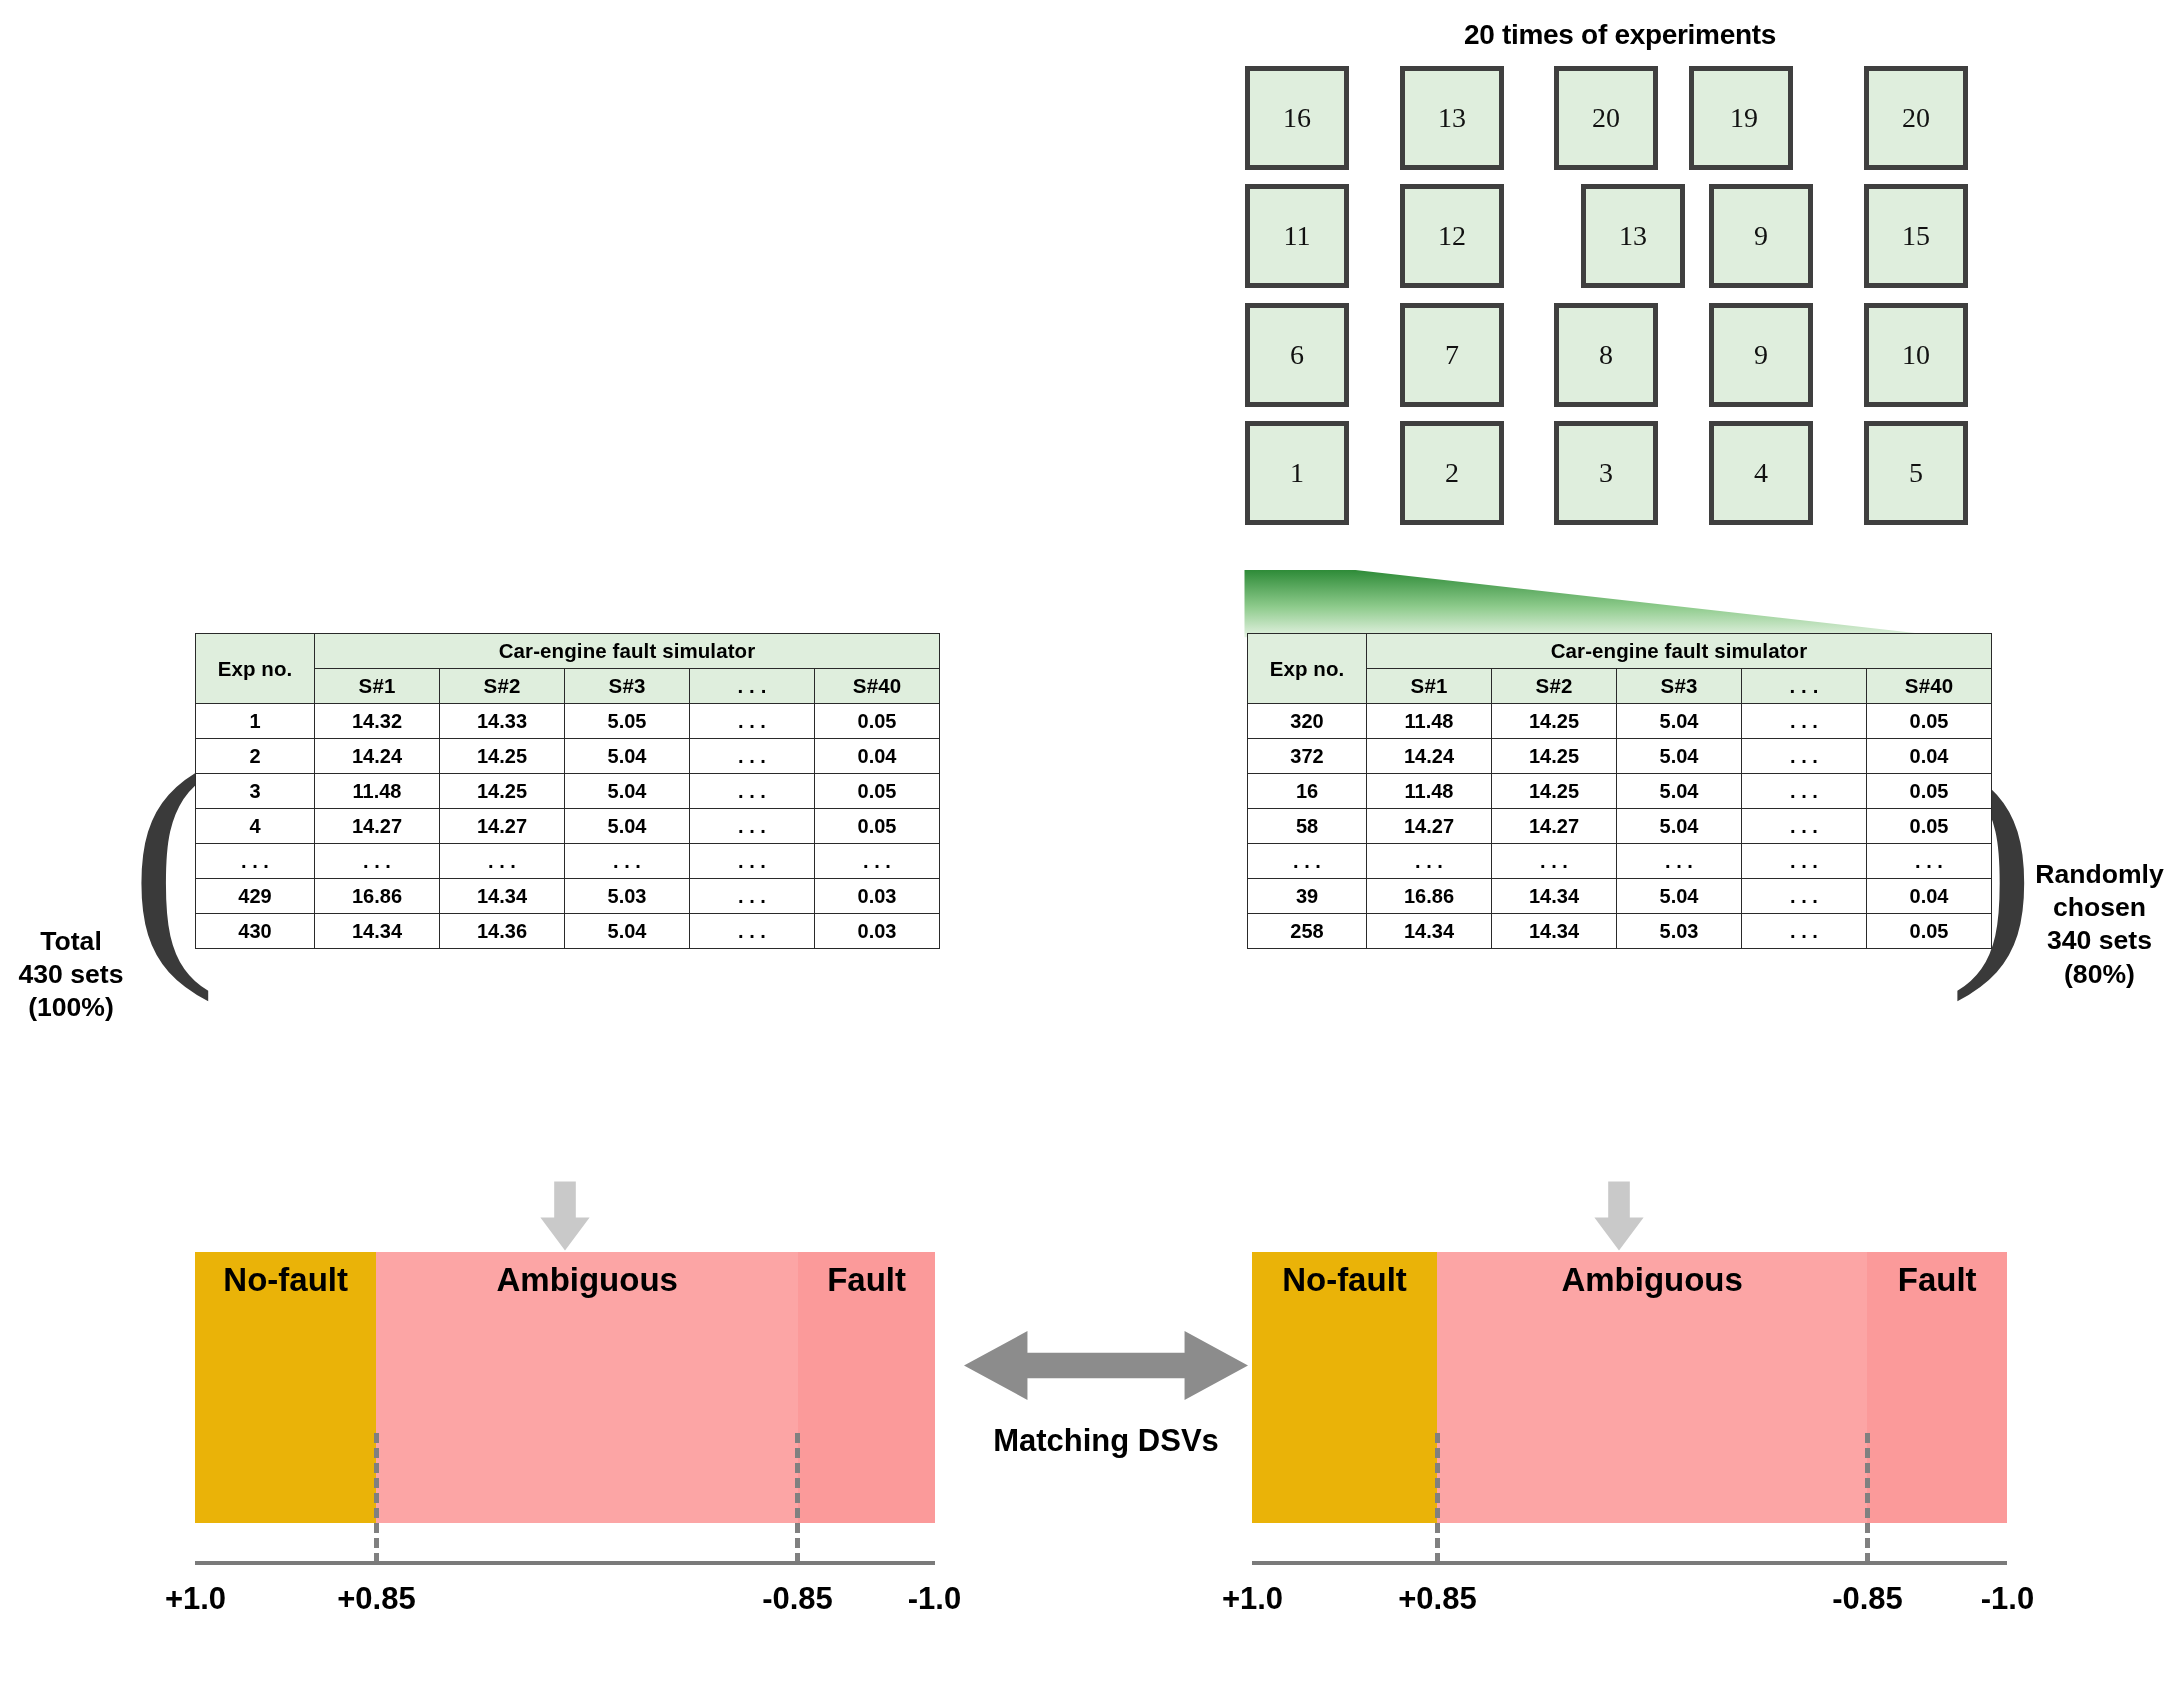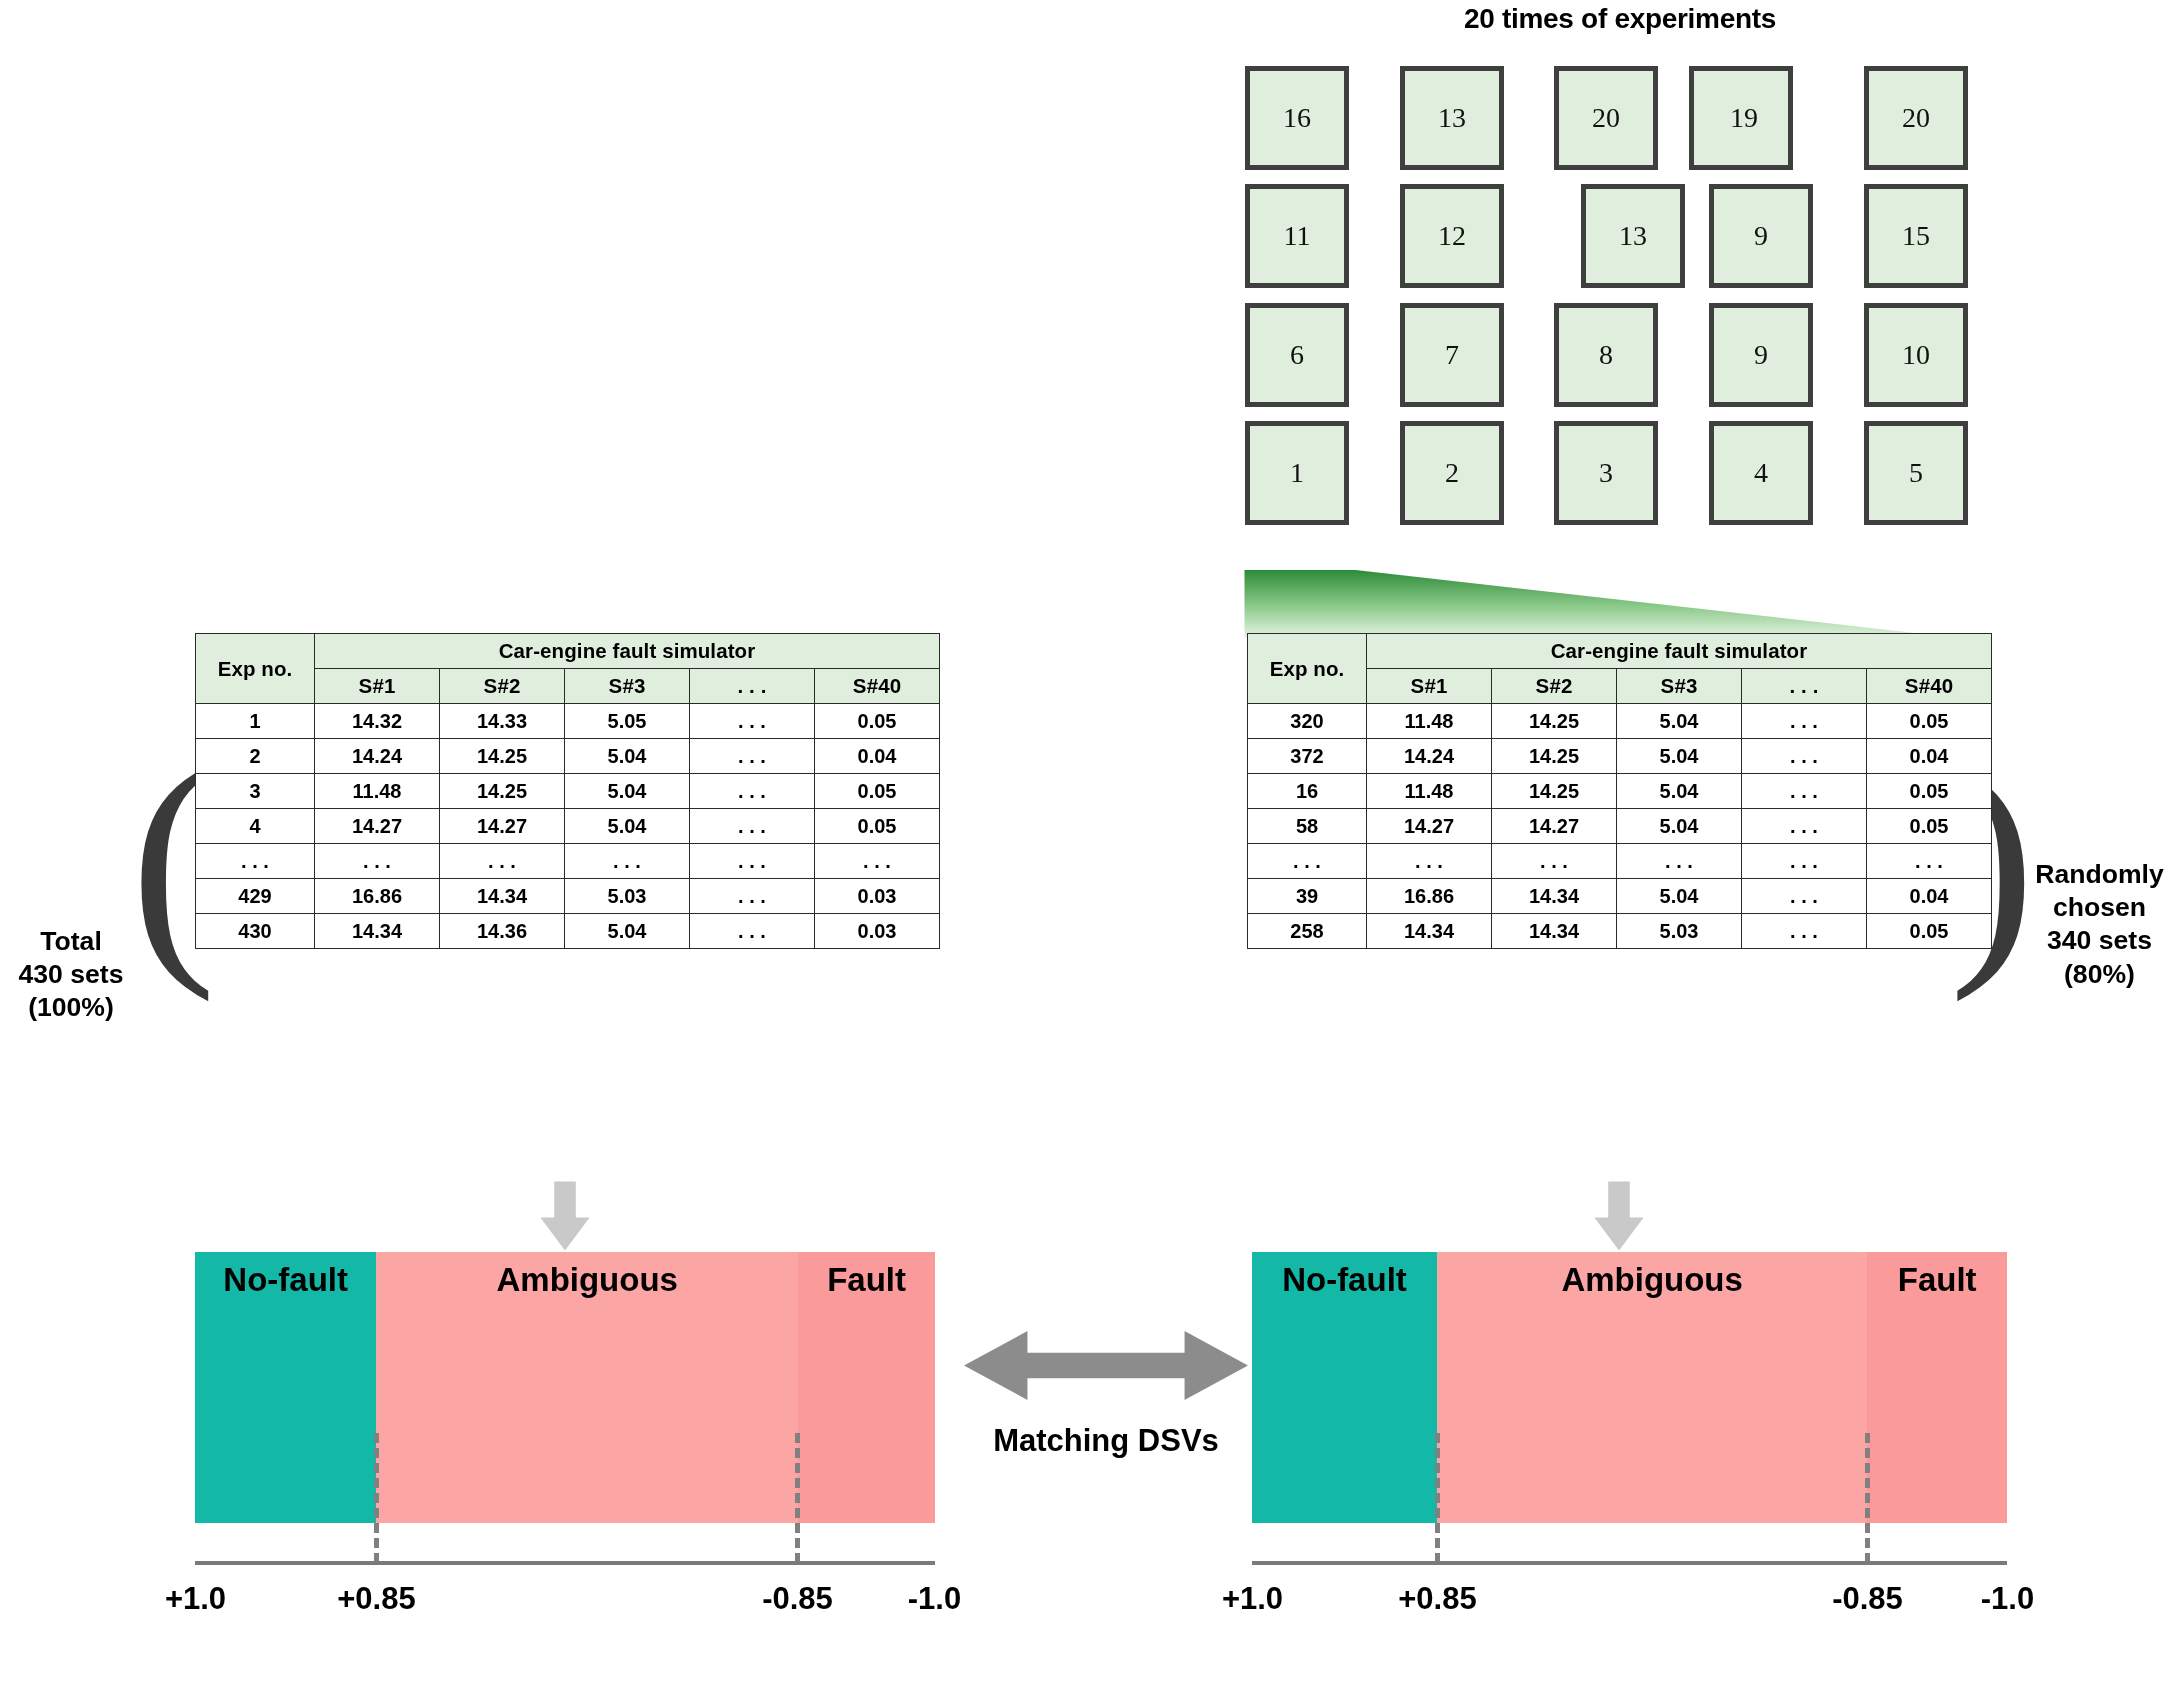--- a/index.html
+++ b/index.html
@@ -4,21 +4,21 @@
 <style>
   html,body{margin:0;padding:0;background:#ffffff;}
   body{
     width:2183px;height:1685px;position:relative;overflow:hidden;
     font-family:"Liberation Sans", sans-serif;color:#000;
   }
   .abs{position:absolute;}
 
   
   #exp-title{
-    left:1227px;top:3px;width:786px;text-align:center;
+    left:1227px;top:19px;width:786px;text-align:center;
     font-size:28px;font-weight:bold;letter-spacing:-0.3px;
   }
   .exp-box{
     width:104px;height:104px;box-sizing:border-box;
     background:#dfeedd;border:5.4px solid #3f3f3f;
     display:flex;align-items:center;justify-content:center;
     font-size:28px;font-family:"Liberation Serif", serif;color:#111;
   }
 
   
@@ -48,21 +48,21 @@
   
   .side-cap{font-size:26.6px;font-weight:bold;line-height:1.25;text-align:center;}
 
   
   .down-arrow{width:54px;height:73px;}
 
   
   .dsvbar{height:271px;display:flex;}
   .seg{display:flex;justify-content:center;align-items:flex-start;
        padding-top:8.5px;font-size:33px;font-weight:bold;}
-  .seg-nofault{background:#14b8a6;}
+  .seg-nofault{background:#eab308;}
   .seg-amb{background:#fca5a5;}
   .seg-fault{background:#fb9a9a;}
   .dash{position:absolute;width:0;border-left:5.4px dashed #808080;}
   .axisline{position:absolute;height:3.6px;background:#7a7a7a;}
   .ticklab{position:absolute;font-size:31px;font-weight:bold;text-align:center;}
 
   
   #match-arrow{left:964px;top:1326px;width:284px;height:79px;}
   #match-label{left:943px;top:1423px;width:326px;text-align:center;
                font-size:31px;font-weight:bold;}

